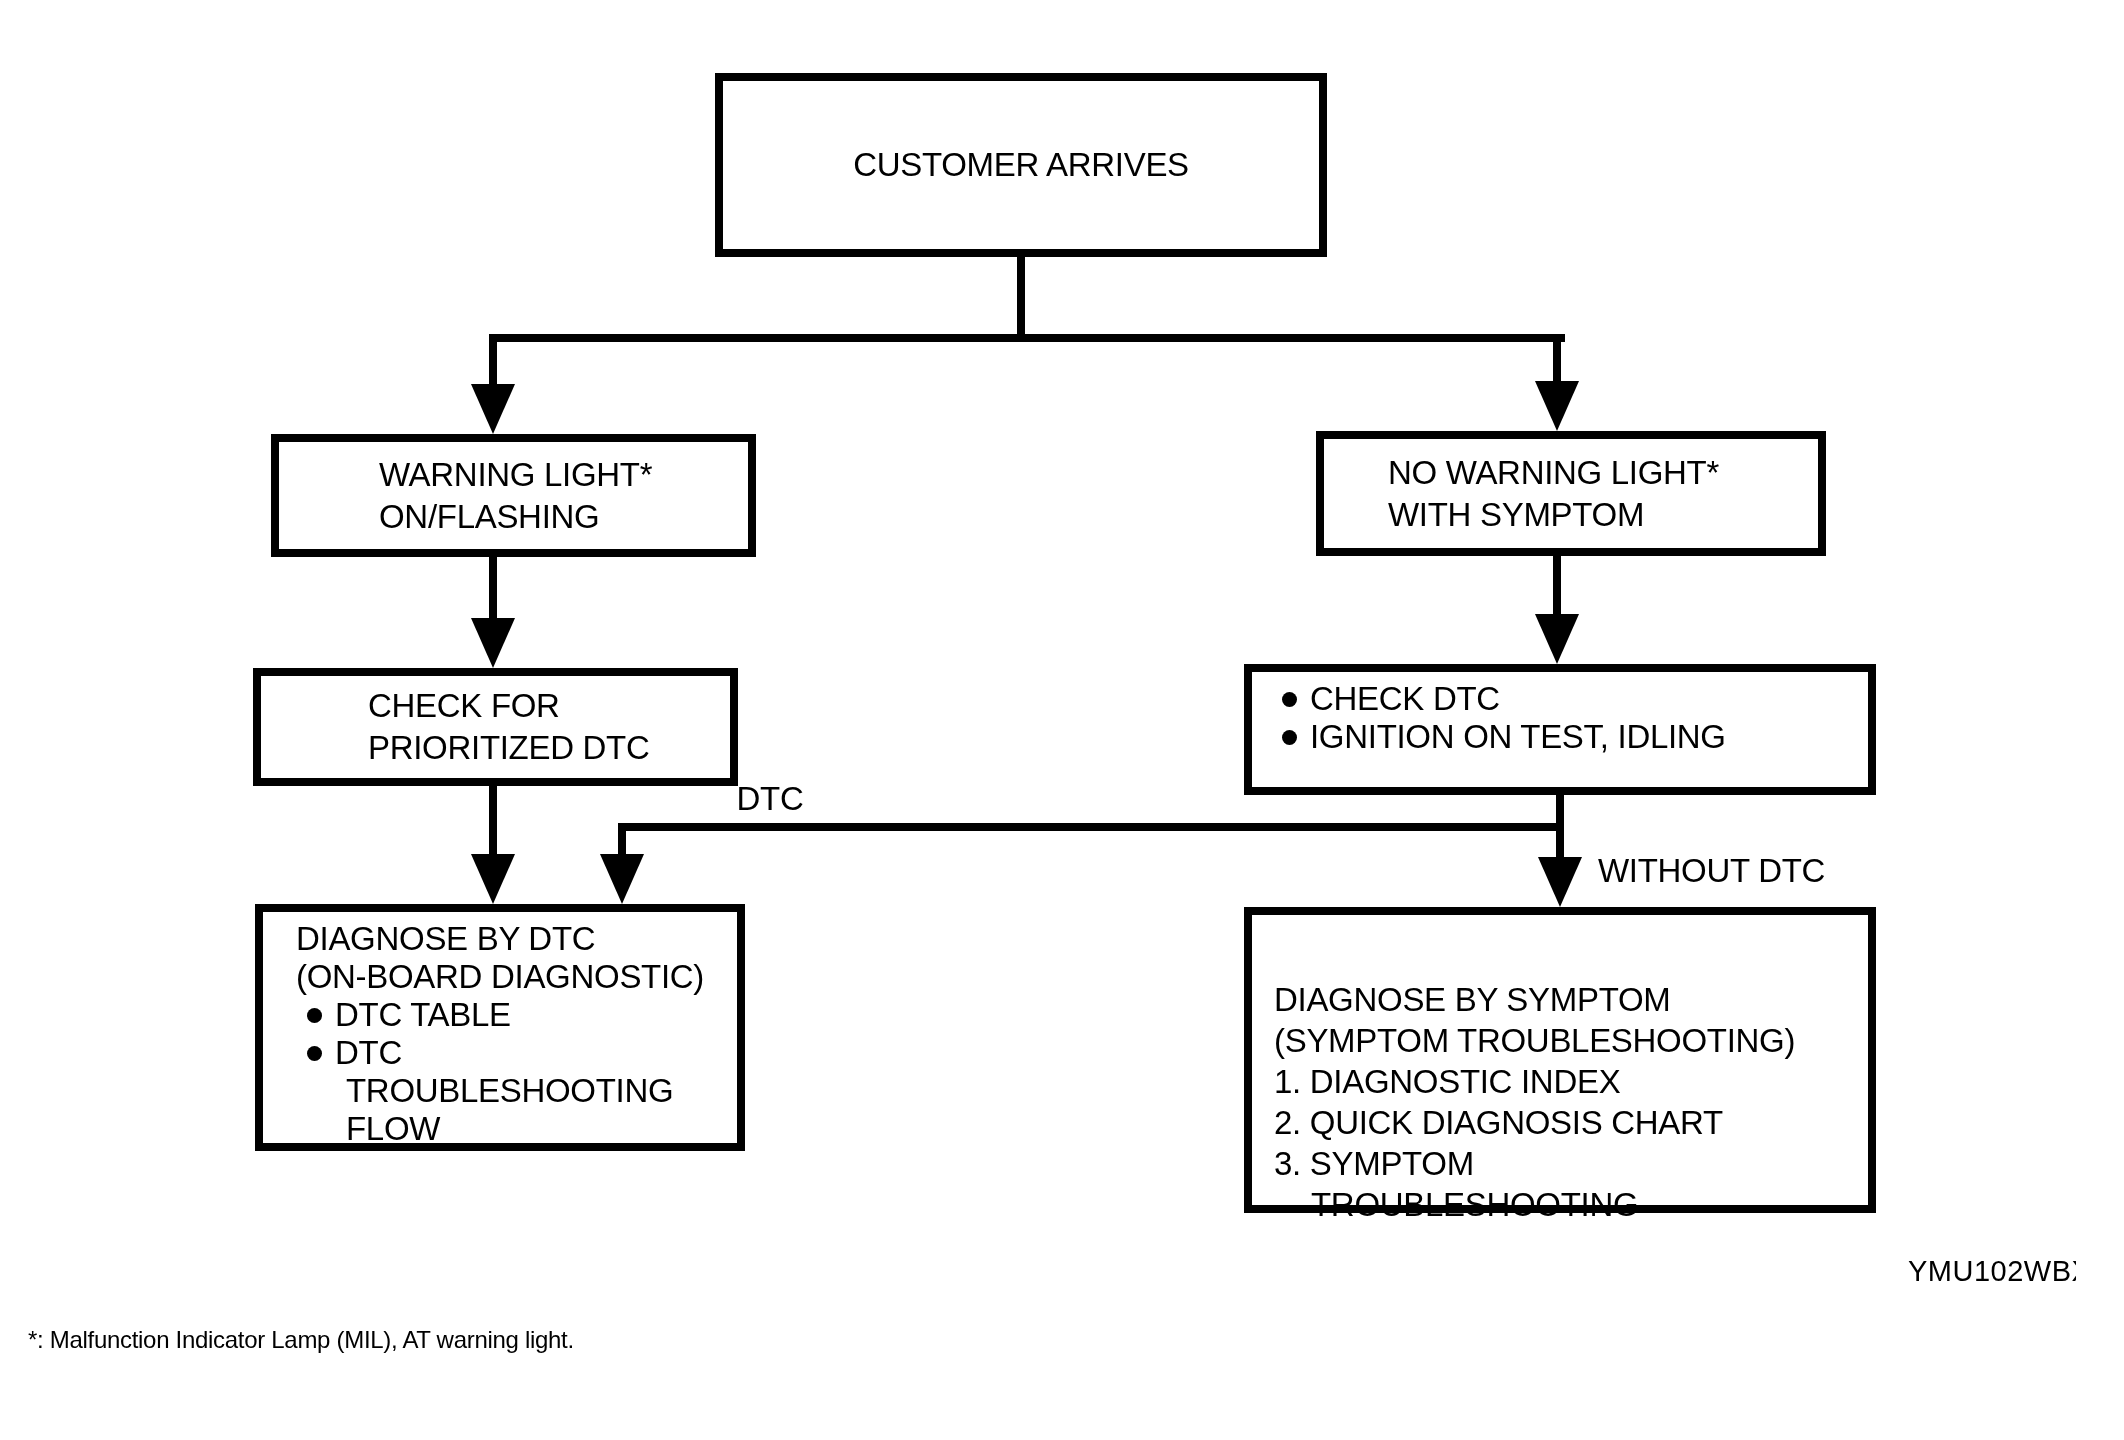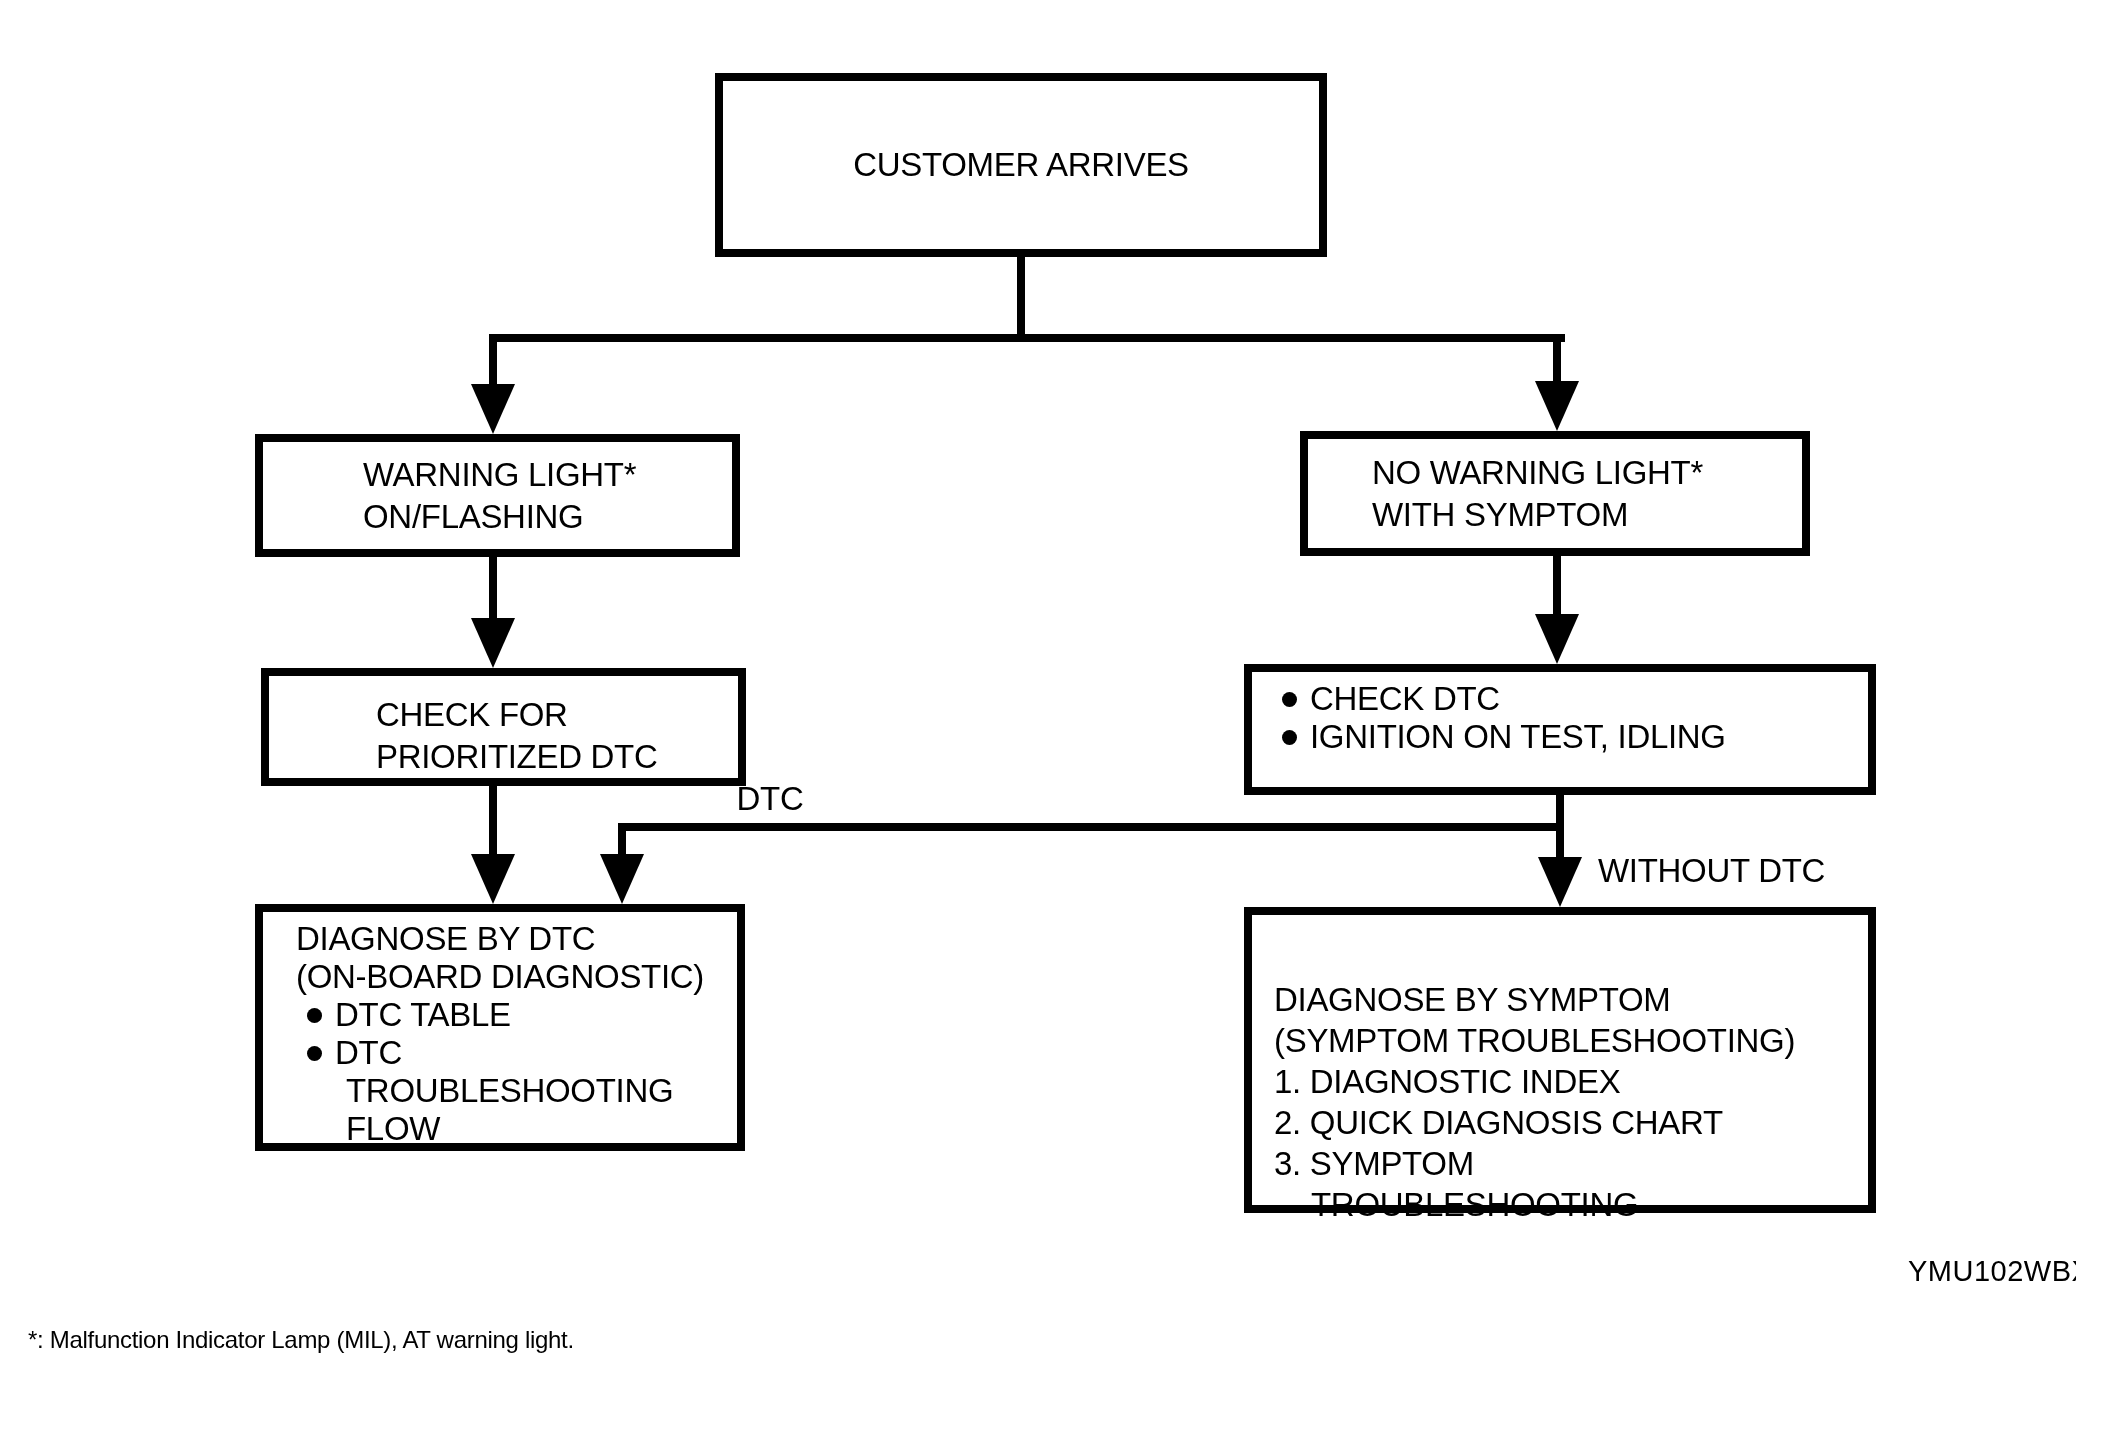--- a/index.html
+++ b/index.html
@@ -30,20 +30,21 @@
   .node.center-both {
     display: flex;
     align-items: center;
     justify-content: center;
     text-align: center;
   }
   .node.vcenter {
     display: flex;
     flex-direction: column;
     justify-content: center;
+    margin-left: 16px;
   }
   
   .line {
     position: absolute;
     background: #000000;
   }
   
   .arrow-down {
     position: absolute;
     width: 0;
@@ -84,21 +85,21 @@
   <div class="node vcenter" style="left:255px; top:434px; width:485px; height:123px; padding-left:100px;">
     <div>WARNING LIGHT*</div>
     <div>ON/FLASHING</div>
   </div>
 
   <div class="node vcenter" style="left:1300px; top:431px; width:510px; height:125px; padding-left:64px;">
     <div>NO WARNING LIGHT*</div>
     <div>WITH SYMPTOM</div>
   </div>
 
-  <div class="node vcenter" style="left:261px; top:668px; width:485px; height:118px; padding-left:107px;justify-content:flex-end;">
+  <div class="node vcenter" style="left:237px; top:668px; width:485px; height:118px; padding-left:107px;">
     <div>CHECK FOR</div>
     <div>PRIORITIZED DTC</div>
   </div>
 
   <div class="node dense" style="left:1244px; top:664px; width:632px; height:131px; padding:8px 6px 0 30px;">
     <div class="bullet-row">
       <span class="dot"></span>
       <span>CHECK DTC</span>
     </div>
     <div class="bullet-row">

